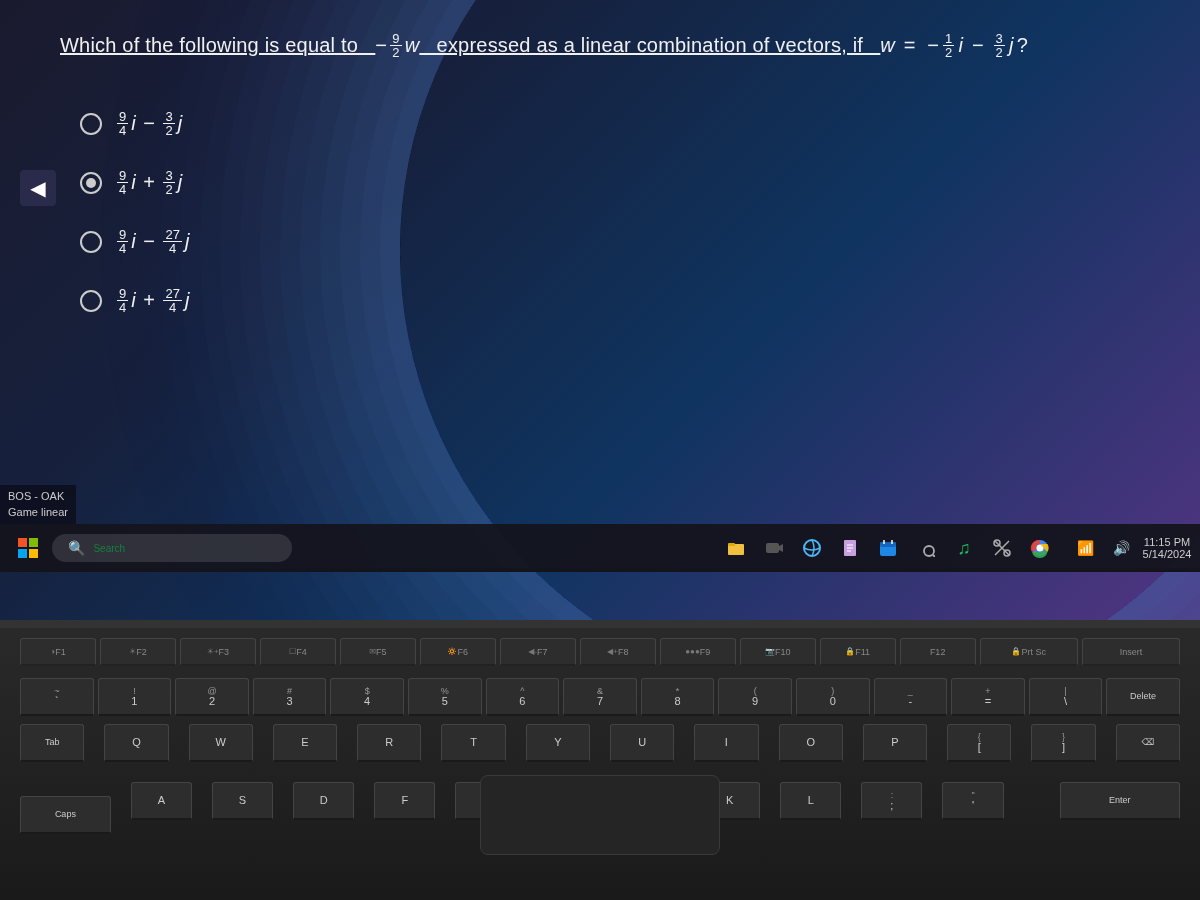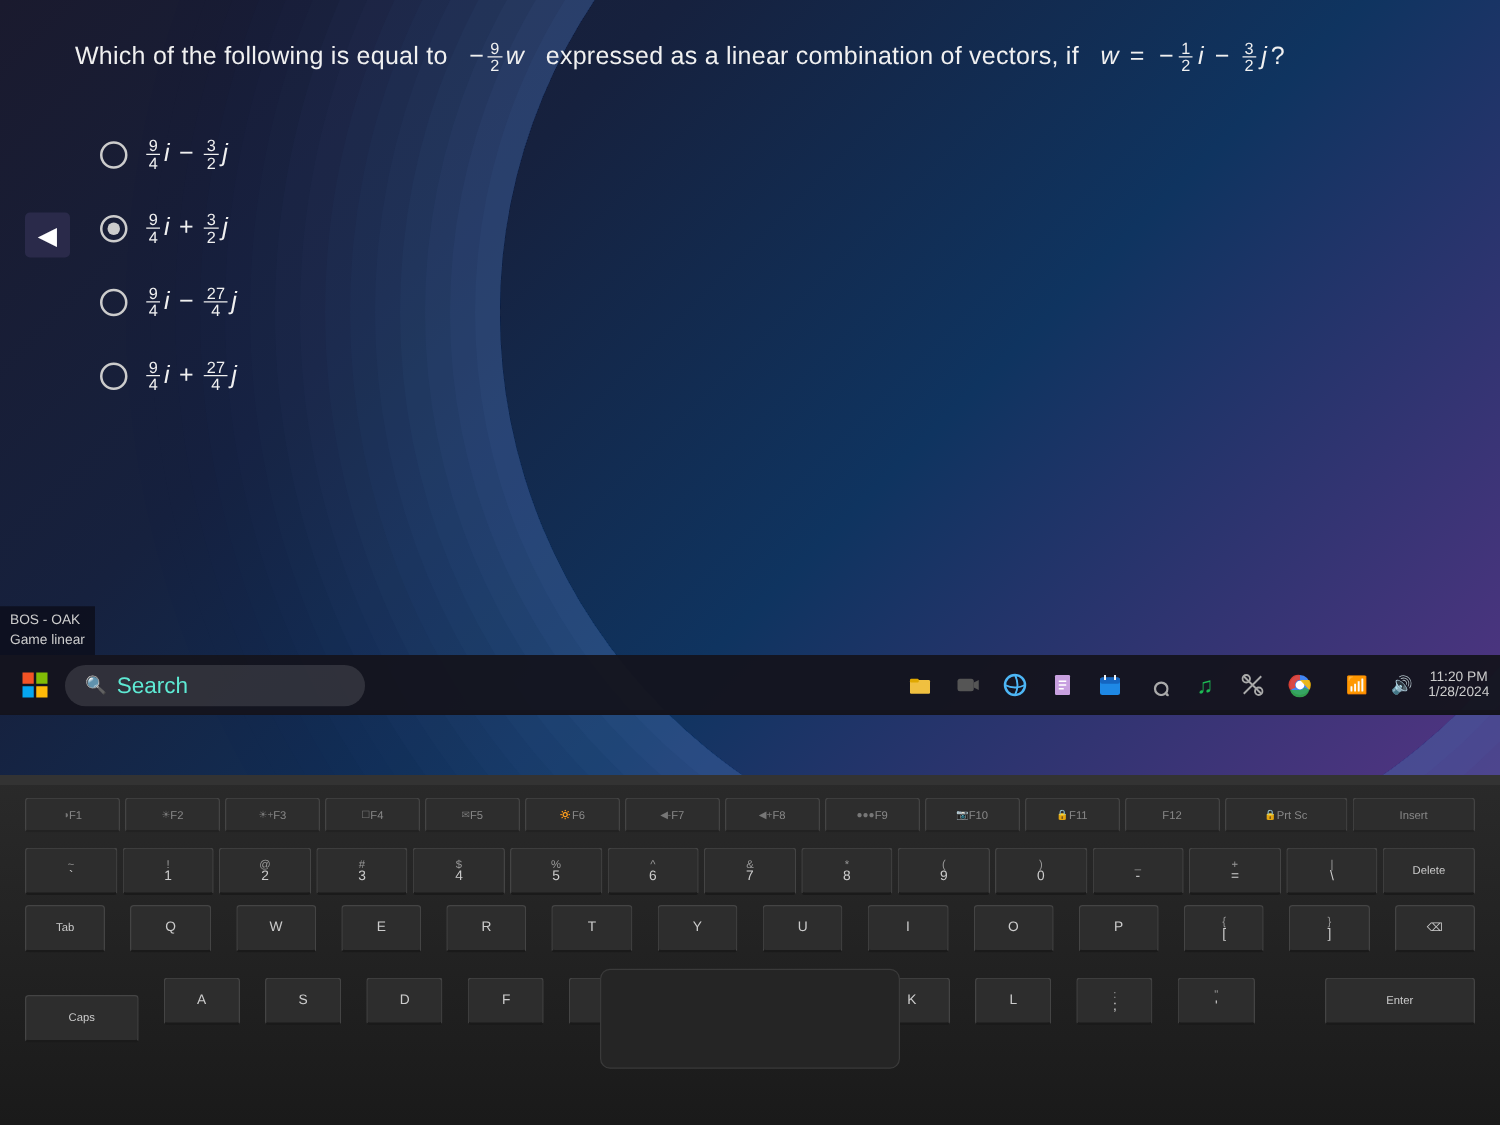--- a/index.html
+++ b/index.html
@@ -59,20 +59,21 @@
       right: 60px;
       color: #fff;
     }
 
     .question-text {
       font-size: 20px;
       font-weight: 400;
       color: #f0f0f0;
       line-height: 1.5;
       letter-spacing: 0.2px;
+      text-decoration: underline;
     }
 
     
     .choices-area {
       position: absolute;
       top: 110px;
       left: 80px;
     }
 
     .choice-item {
@@ -219,22 +220,22 @@
       cursor: pointer;
       gap: 8px;
     }
 
     .search-icon-tb {
       color: #aaa;
       font-size: 14px;
     }
 
     .search-text {
-      color: #5eead4;
-      font-size: 18px;
+      color: #15803d;
+      font-size: 10px;
     }
 
     
     .taskbar-icons {
       display: flex;
       align-items: center;
       gap: 6px;
       margin-left: auto;
     }
 
@@ -589,22 +590,22 @@
         </div>
 
         <div class="system-tray">
           <div class="tb-icon" style="color:#aaa;font-size:14px;">
             📶
           </div>
           <div class="tb-icon" style="color:#aaa;font-size:14px;">
             🔊
           </div>
           <div class="tb-icon" style="color:#ccc;font-size:11px;flex-direction:column;width:50px;">
-            <span>11:20 PM</span>
-            <span>1/28/2024</span>
+            <span>11:15 PM</span>
+            <span>5/14/2024</span>
           </div>
         </div>
 
       </div>
     </div>
 
     <div class="screen-bottom-edge"></div>
   </div>
 </div>
 

